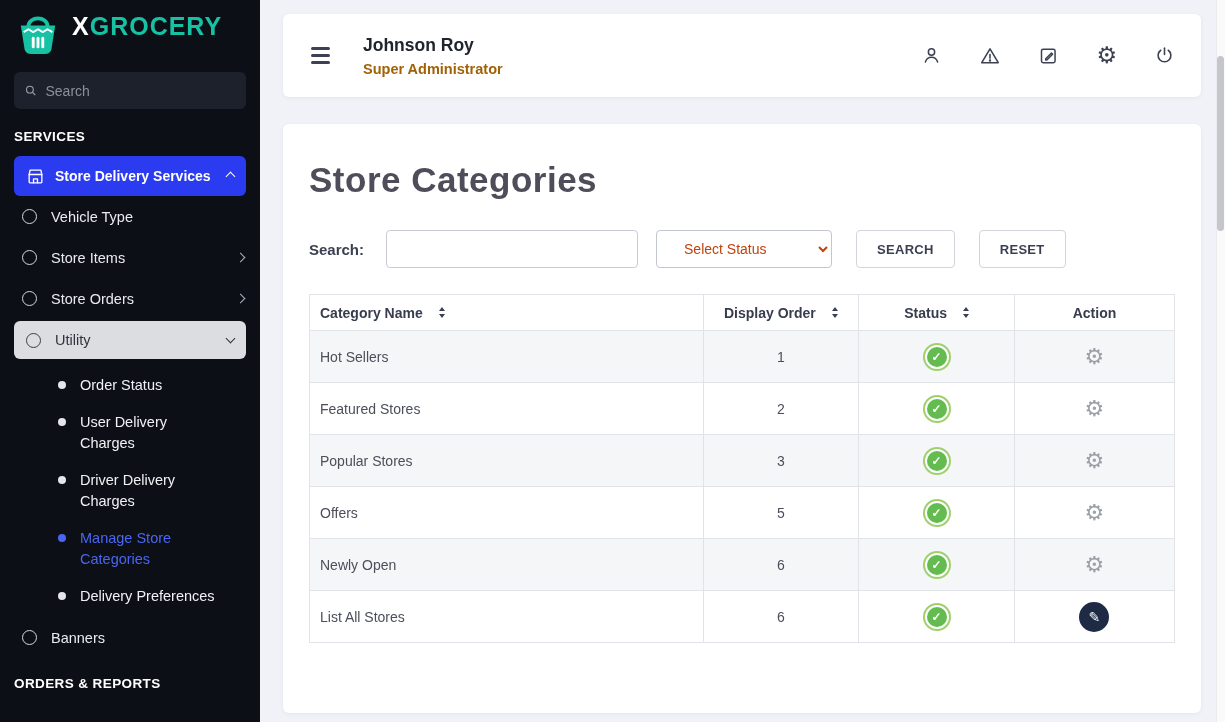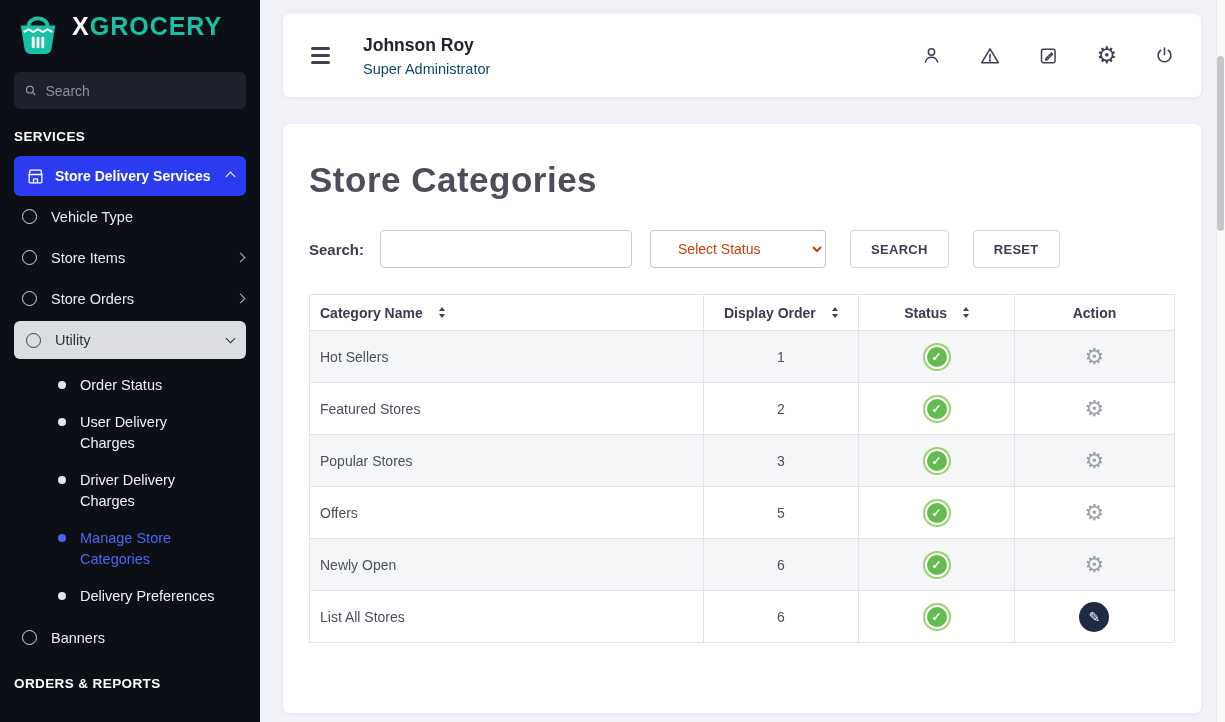--- a/index.html
+++ b/index.html
@@ -71,33 +71,33 @@
   
   .main { flex:1; padding:14px 24px 0 23px; }
 
   .card { background:#fff; border-radius:6px; box-shadow:0 1px 4px rgba(0,0,0,.06); }
 
   .topbar { height:83px; display:flex; align-items:center; padding:0 26px; }
   .hamburger { display:flex; flex-direction:column; gap:4.5px; cursor:pointer; padding:4px 2px; }
   .hamburger span { width:19px; height:2.4px; background:#3d4152; border-radius:2px; }
   .user-block { margin-left:31px; }
   .user-name { font-size:17.5px; font-weight:700; color:#20242e; }
-  .user-role { font-size:14.5px; color:#0c4a6e; margin-top:5px; }
+  .user-role { font-size:14.5px; color:#a16207; margin-top:5px;font-weight:bold; }
   .top-icons { margin-left:auto; display:flex; align-items:center; gap:37px; color:#3d4152; }
   .top-icon { cursor:pointer; display:flex; align-items:center; }
   .glyph-gear { font-size:23px; line-height:1; cursor:pointer; }
 
   .content { margin-top:27px; padding:22px 26px 70px; min-height:560px; }
   .page-title {
     font-size:35px; font-weight:600; color:#4e4d59; letter-spacing:.5px;
     margin:14px 0 30px; font-family:"Liberation Sans", sans-serif;
   }
 
   .filter-row { display:flex; align-items:center; gap:16px; }
-  .filter-label { font-size:15px; font-weight:700; color:#3b3f51; }
+  .filter-label { font-size:15px; font-weight:700; color:#3b3f51; margin-right:6px; }
   .filter-input {
     width:252px; height:38px; border:1px solid #c9ccd4; border-radius:4px;
     padding:0 10px; font-size:14px; font-family:inherit; color:#333; outline:none;
   }
   .filter-select {
     width:176px; height:38px; border:1px solid #c2c6cf; border-radius:4px;
     color:#c2410c; font-size:14px; font-family:inherit; padding:0 23px; background:#fff;
     margin-left:2px;
   }
   .btn {

